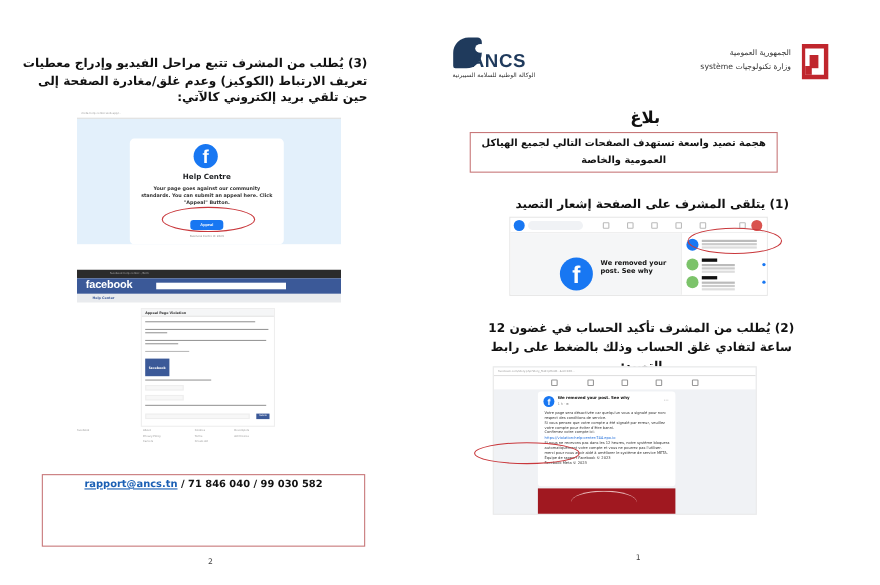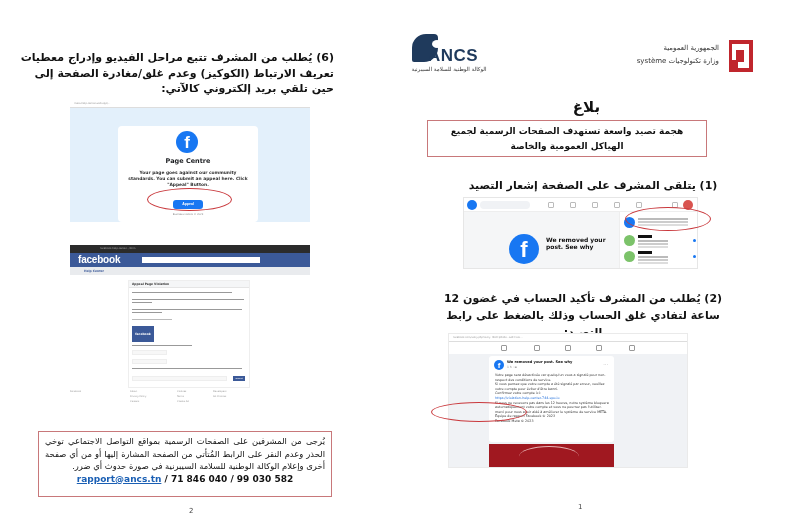--- a/index.html
+++ b/index.html
@@ -99,27 +99,27 @@
 
   .warning-box { position: absolute; left: 38px; top: 431px; width: 294px; height: 66px; border: 1.5px solid #c8787a; padding: 3px 6px; direction: rtl; text-align: justify; font-size: 8.4px; line-height: 12.5px; color: #111; }
   .warning-box .contact { display: block; text-align: center; direction: ltr; font-weight: bold; font-size: 9px; }
   .warning-box .contact a { color: #1a5fb4; text-decoration: underline; }
 </style>
 </head>
 <body>
 
 <div class="page page-left">
 
-  <div class="step3">(6)  يُطلب من المشرف تتبع مراحل الفيديو وإدراج معطيات تعريف الارتباط (الكوكيز) وعدم غلق/مغادرة الصفحة إلى حين تلقي بريد إلكتروني كالآتي:</div>
+  <div class="step3">(3)  يُطلب من المشرف تتبع مراحل الفيديو وإدراج معطيات تعريف الارتباط (الكوكيز) وعدم غلق/مغادرة الصفحة إلى حين تلقي بريد إلكتروني كالآتي:</div>
 
   <div class="shot3">
     <div class="url">meta-help-center.web.app/...</div>
     <div class="card">
       <div class="fb-round">f</div>
-      <div class="hc-title">Page Centre</div>
+      <div class="hc-title">Help Centre</div>
       <div class="hc-msg">Your page goes against our community standards. You can submit an appeal here. Click "Appeal" Button.</div>
       <button class="appeal-btn">Appeal</button>
       <div class="hc-foot">Business Centre © 2023</div>
     </div>
   </div>
   <div class="ellipse" style="left:147px; top:188px; width:85px; height:23px;"></div>
 
   <div class="shot4">
     <div class="chrome">facebook-help-center.../form</div>
     <div class="fbbar">
@@ -150,21 +150,20 @@
       <span style="left:60px; top:10px;">Careers</span>
       <span style="left:107px;">Cookies</span>
       <span style="left:107px; top:5px;">Terms</span>
       <span style="left:107px; top:10px;">Create Ad</span>
       <span style="left:143px;">Developers</span>
       <span style="left:143px; top:5px;">Ad Choices</span>
     </div>
   </div>
 
   <div class="warning-box">
-    <span>يُرجى من المشرفين على الصفحات الرسمية بمواقع التواصل الاجتماعي توخي الحذر وعدم النقر على الرابط المُتأتي من الصفحة المشارة إليها أو من أي صفحة أخرى وإعلام الوكالة الوطنية للسلامة السيبرنية في صورة حدوث أي ضرر.</span>
     <span class="contact"><a>rapport@ancs.tn</a><span> / 71 846 040 / 99 030 582</span></span>
   </div>
 
   <div class="page-num" style="left:189px; top:507px;">2</div>
 </div>
 
 <div class="divider"></div>
 
 <div class="page page-right">
 
@@ -175,21 +174,21 @@
   </div>
 
   <div class="logo-min">
     <div class="mark"></div>
     <div class="line1">الجمهورية العمومية</div>
     <div class="line2">وزارة تكنولوجيات système</div>
   </div>
 
   <div class="notice-title">بلاغ</div>
 
-  <div class="headline-box">هجمة تصيد واسعة تستهدف الصفحات الرسمية لجميع الهياكل العمومية والخاصة</div>
+  <div class="headline-box">هجمة تصيد واسعة تستهدف الصفحات التالي لجميع الهياكل العمومية والخاصة</div>
 
   <div class="step step1">(1)  يتلقى المشرف على الصفحة إشعار التصيد التالي:</div>
 
   <div class="shot1">
     <div class="topbar">
       <div class="fb-round" style="font-size:0;">We removed your post. See why</div>
       <div class="search"></div>
       <div class="navdot" style="left:84px;"></div>
       <div class="navdot" style="left:106px;"></div>
       <div class="navdot" style="left:128px;"></div>

